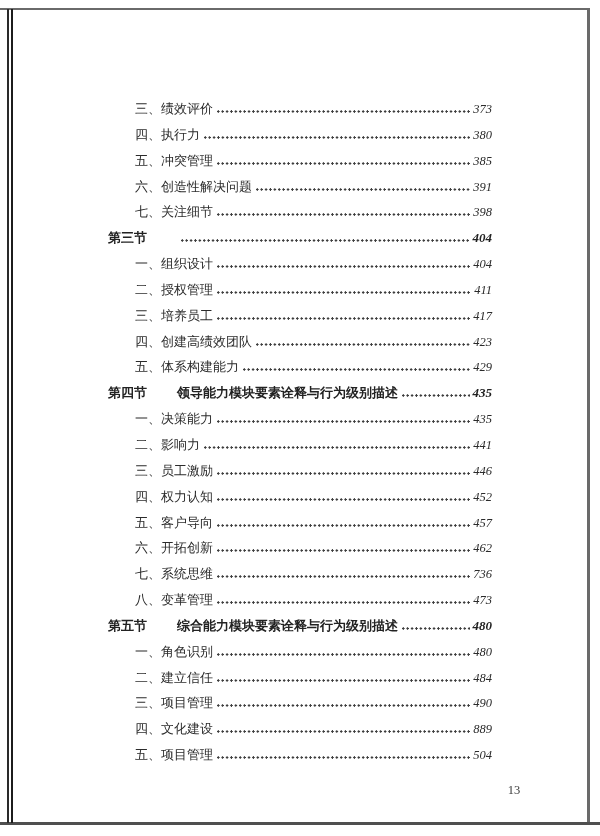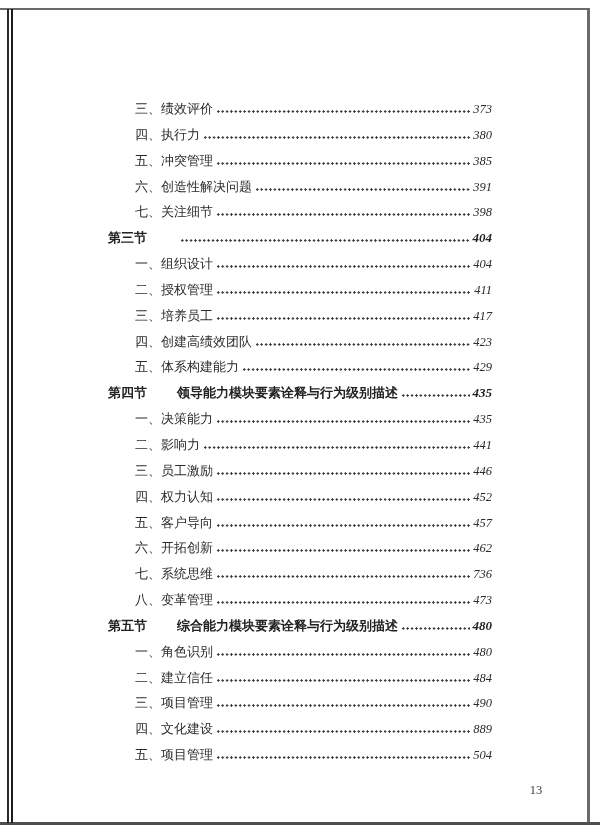--- a/index.html
+++ b/index.html
@@ -38,21 +38,21 @@
     background-image: radial-gradient(circle at 1.2px 1.5px, #3d3d3d 1px, rgba(0,0,0,0) 1.3px);
     background-size: 4.4px 3px;
     background-repeat: repeat-x;
     background-position: left bottom;
   }
   .toc-page { flex: none; font-family: "Liberation Serif", "DejaVu Serif", serif; font-size: 12.5px; font-style: italic; }
   .toc-row.section .toc-page { font-weight: bold; font-size: 13px; }
 
   .folio {
     position: absolute;
-    left: 524px; top: 783px;
+    left: 502px; top: 783px;
     width: 24px;
     text-align: center;
     font-size: 12.5px;
     color: #3a3a3a;
   }
 </style>
 </head>
 <body>
 
 <div class="frame-top"></div>

